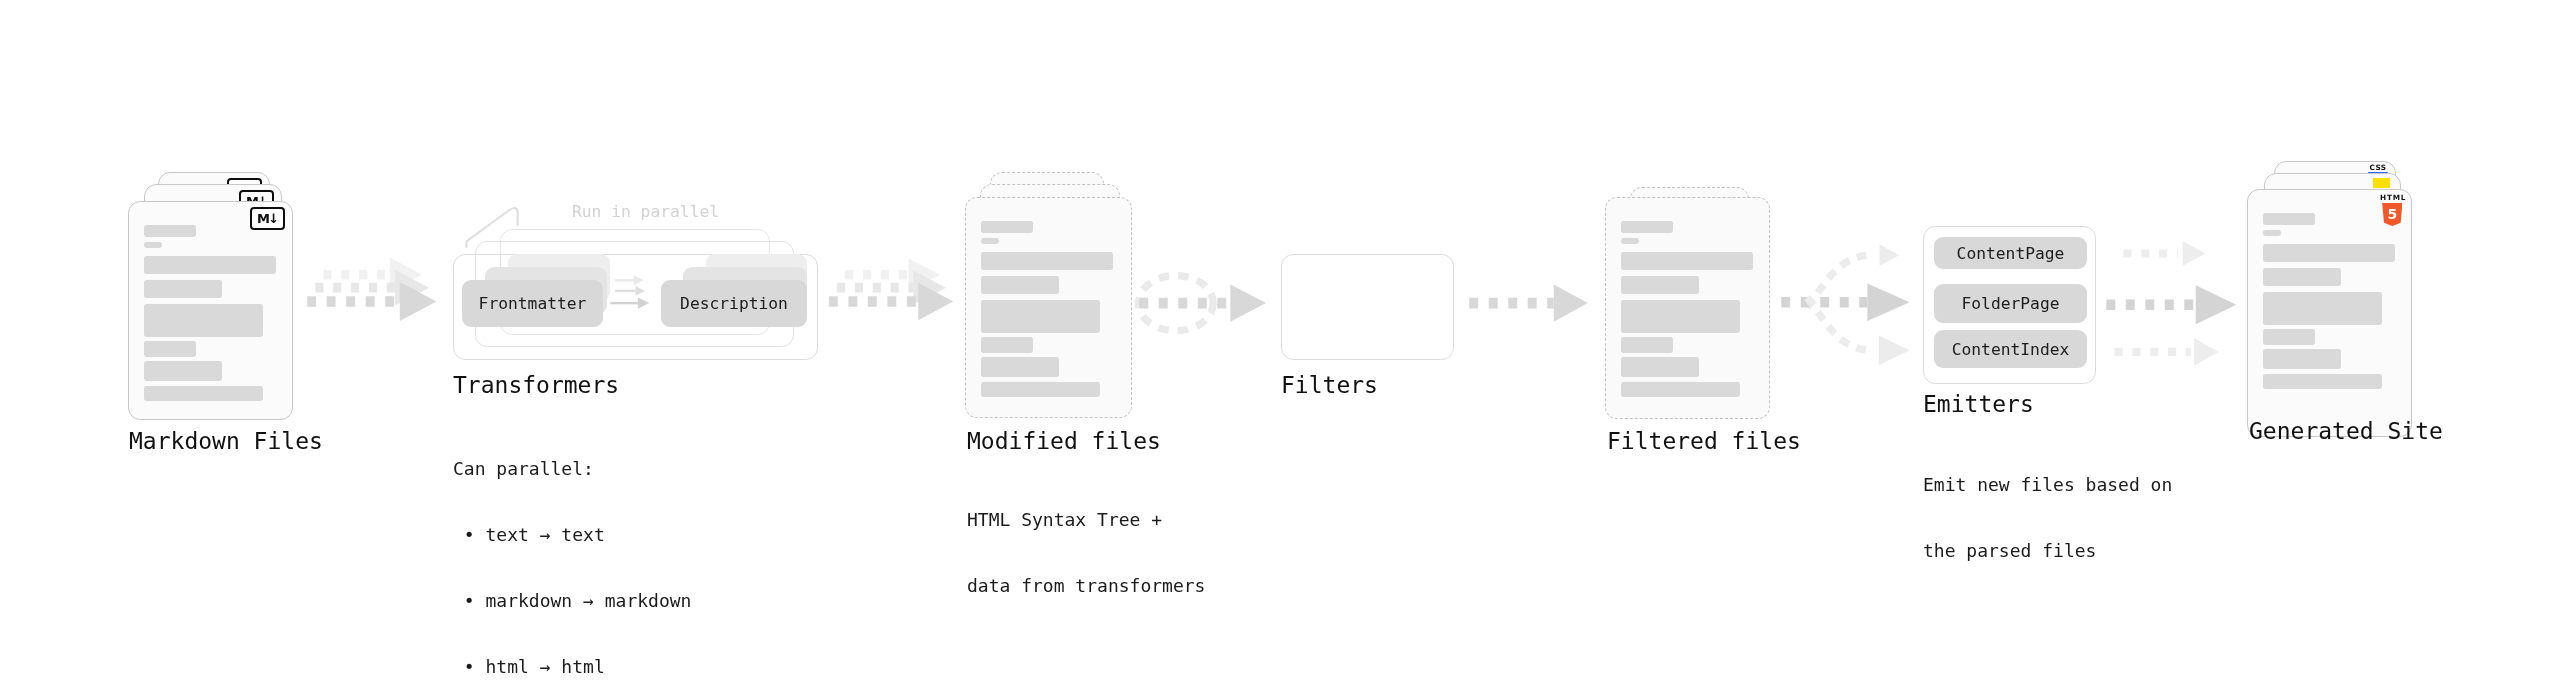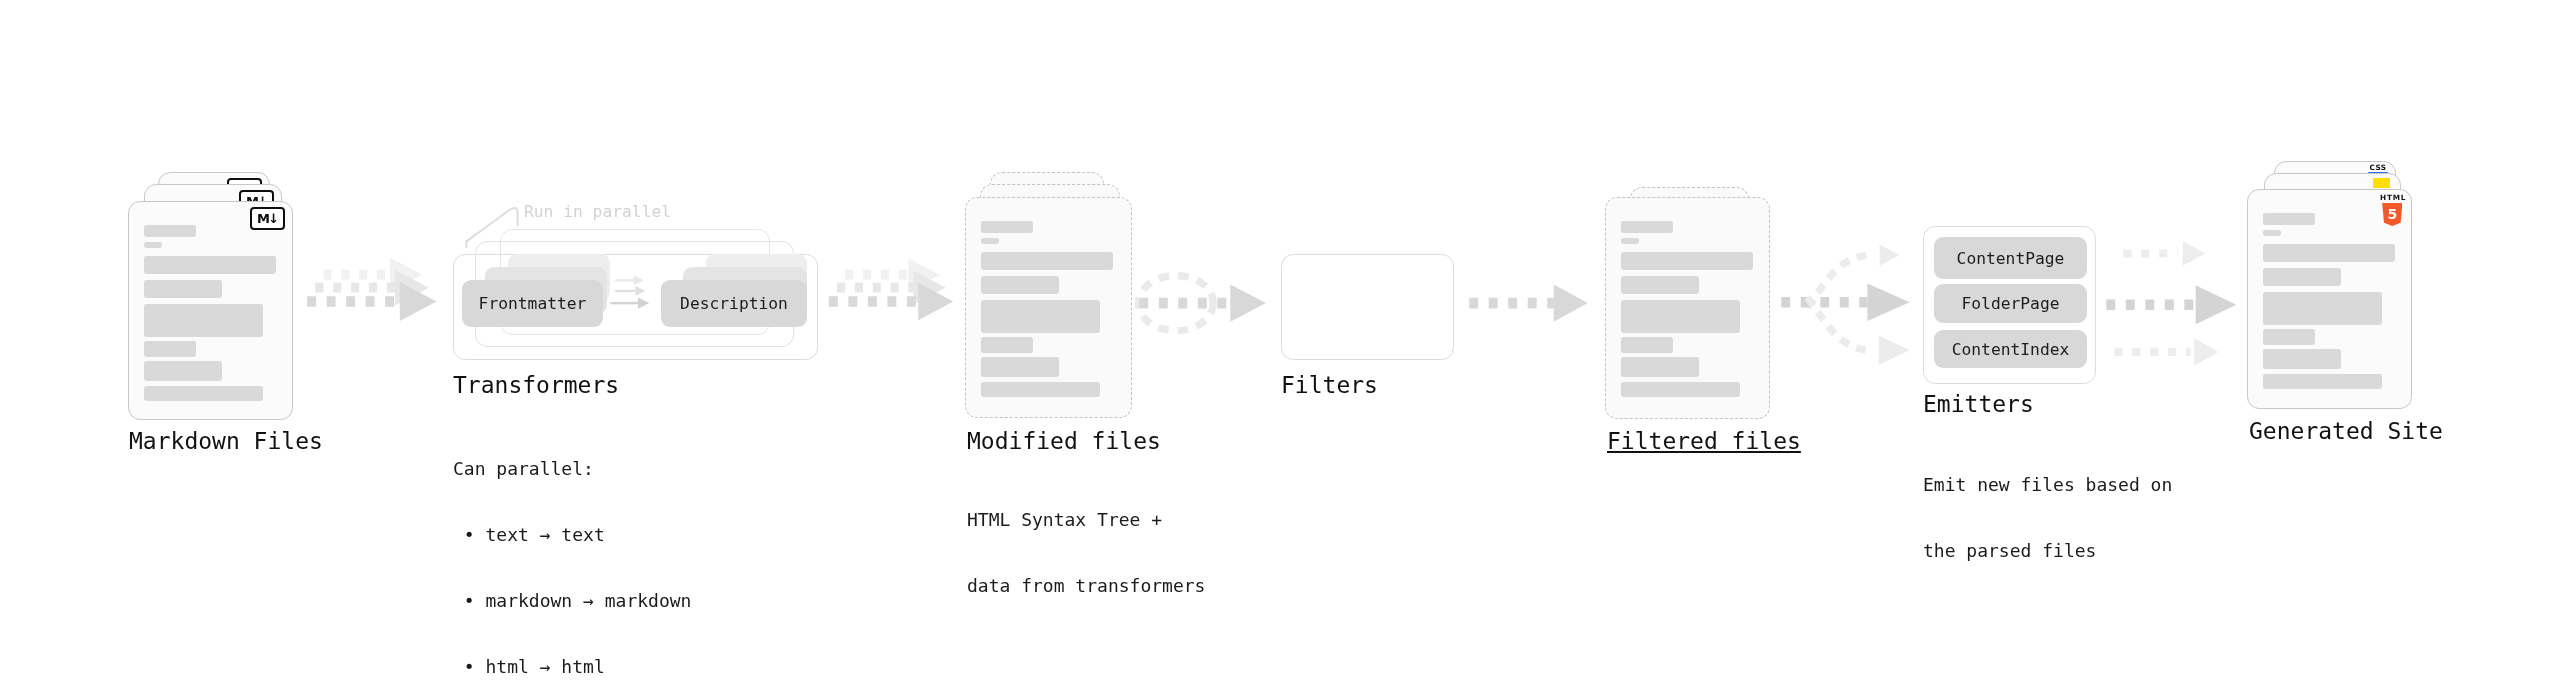--- a/index.html
+++ b/index.html
@@ -40,21 +40,21 @@
   
   .pill{
     position:absolute;background:#d8d8d8;border-radius:9px;z-index:3;
     display:flex;align-items:center;justify-content:center;font-size:16.3px;color:#1c1c1c;white-space:pre;
   }
   .pill.ghost1{background:#e4e4e4;z-index:2;}
   .pill.ghost2{background:#eeeeee;z-index:2;}
   
   .section-label{position:absolute;font-size:23px;line-height:24.4px;color:#111;white-space:pre;z-index:4;}
   .section-desc{position:absolute;font-size:18px;line-height:22px;color:#1b1b1b;white-space:pre;z-index:4;}
-  .annotation{position:absolute;font-size:16.3px;line-height:18px;color:#d2d2d2;white-space:pre;z-index:4;}
+  .annotation{position:absolute;font-size:16.3px;line-height:18px;color:#d2d2d2;white-space:pre;z-index:4;margin-left:48px;}
 </style>
 </head>
 <body>
 
 <div class="canvas">
 
   <svg class="arrow-layer" width="2576" height="681" viewBox="0 0 3170 838">
 
     <g>
       <line x1="398" y1="338" x2="480" y2="338" stroke="#f1f1f1" stroke-width="12" stroke-dasharray="10 12"></line>
@@ -186,42 +186,42 @@
         <div class="skeleton-bar" style="top: 23px; width: 52px; height: 12.2px;"></div>
         <div class="skeleton-bar" style="top: 40px; width: 18px; height: 5.7px;"></div>
         <div class="skeleton-bar" style="top: 54px; width: 132px; height: 18px;"></div>
         <div class="skeleton-bar" style="top: 78px; width: 78px; height: 18px;"></div>
         <div class="skeleton-bar" style="top: 102px; width: 119px; height: 32.5px;"></div>
         <div class="skeleton-bar" style="top: 139px; width: 52px; height: 16.3px;"></div>
         <div class="skeleton-bar" style="top: 159px; width: 78px; height: 19.5px;"></div>
         <div class="skeleton-bar" style="top: 184px; width: 119px; height: 14.6px;"></div>
       </div>
   </div>
-  <div class="section-label" style="left:1607px;top:429px;text-decoration:underline;">Filtered files</div>
+  <div class="section-label" style="left:1607px;top:429px;">Filtered files</div>
 
   <div class="panel" style="left:1923px;top:226px;width:173px;height:158px;"></div>
-  <div class="pill" style="left:1934px;top:237px;width:153px;height:42px;">ContentPage</div>
+  <div class="pill" style="left:1934px;top:237px;width:153px;height:32px;">ContentPage</div>
   <div class="pill" style="left:1934px;top:284px;width:153px;height:39px;">FolderPage</div>
   <div class="pill" style="left:1934px;top:330px;width:153px;height:38px;">ContentIndex</div>
   <div class="section-label" style="left:1923px;top:392px;">Emitters</div>
   <div class="section-desc" style="left:1923px;top:430px;">
     <div>Emit new files based on</div>
     <div>the parsed files</div>
   </div>
 
   <div class="doc-card" style="left:2274px;top:161px;width:122px;height:219px;">
     <div class="css-badge">
       <div class="txt">CSS</div>
       <div class="bar"></div>
     </div>
   </div>
   <div class="doc-card" style="left:2264px;top:173px;width:137px;height:219px;">
     <div class="js-badge"></div>
   </div>
-  <div class="doc-card" style="left:2247px;top:189px;width:165px;height:220px;">
+  <div class="doc-card" style="left:2247px;top:189px;width:165px;height:248px;">
     <div class="html5-badge">
       <div class="txt">HTML</div>
       <div class="shield">5</div>
     </div>
     <div class="skeleton">
         <div class="skeleton-bar" style="top: 23px; width: 52px; height: 12.2px;"></div>
         <div class="skeleton-bar" style="top: 40px; width: 18px; height: 5.7px;"></div>
         <div class="skeleton-bar" style="top: 54px; width: 132px; height: 18px;"></div>
         <div class="skeleton-bar" style="top: 78px; width: 78px; height: 18px;"></div>
         <div class="skeleton-bar" style="top: 102px; width: 119px; height: 32.5px;"></div>

